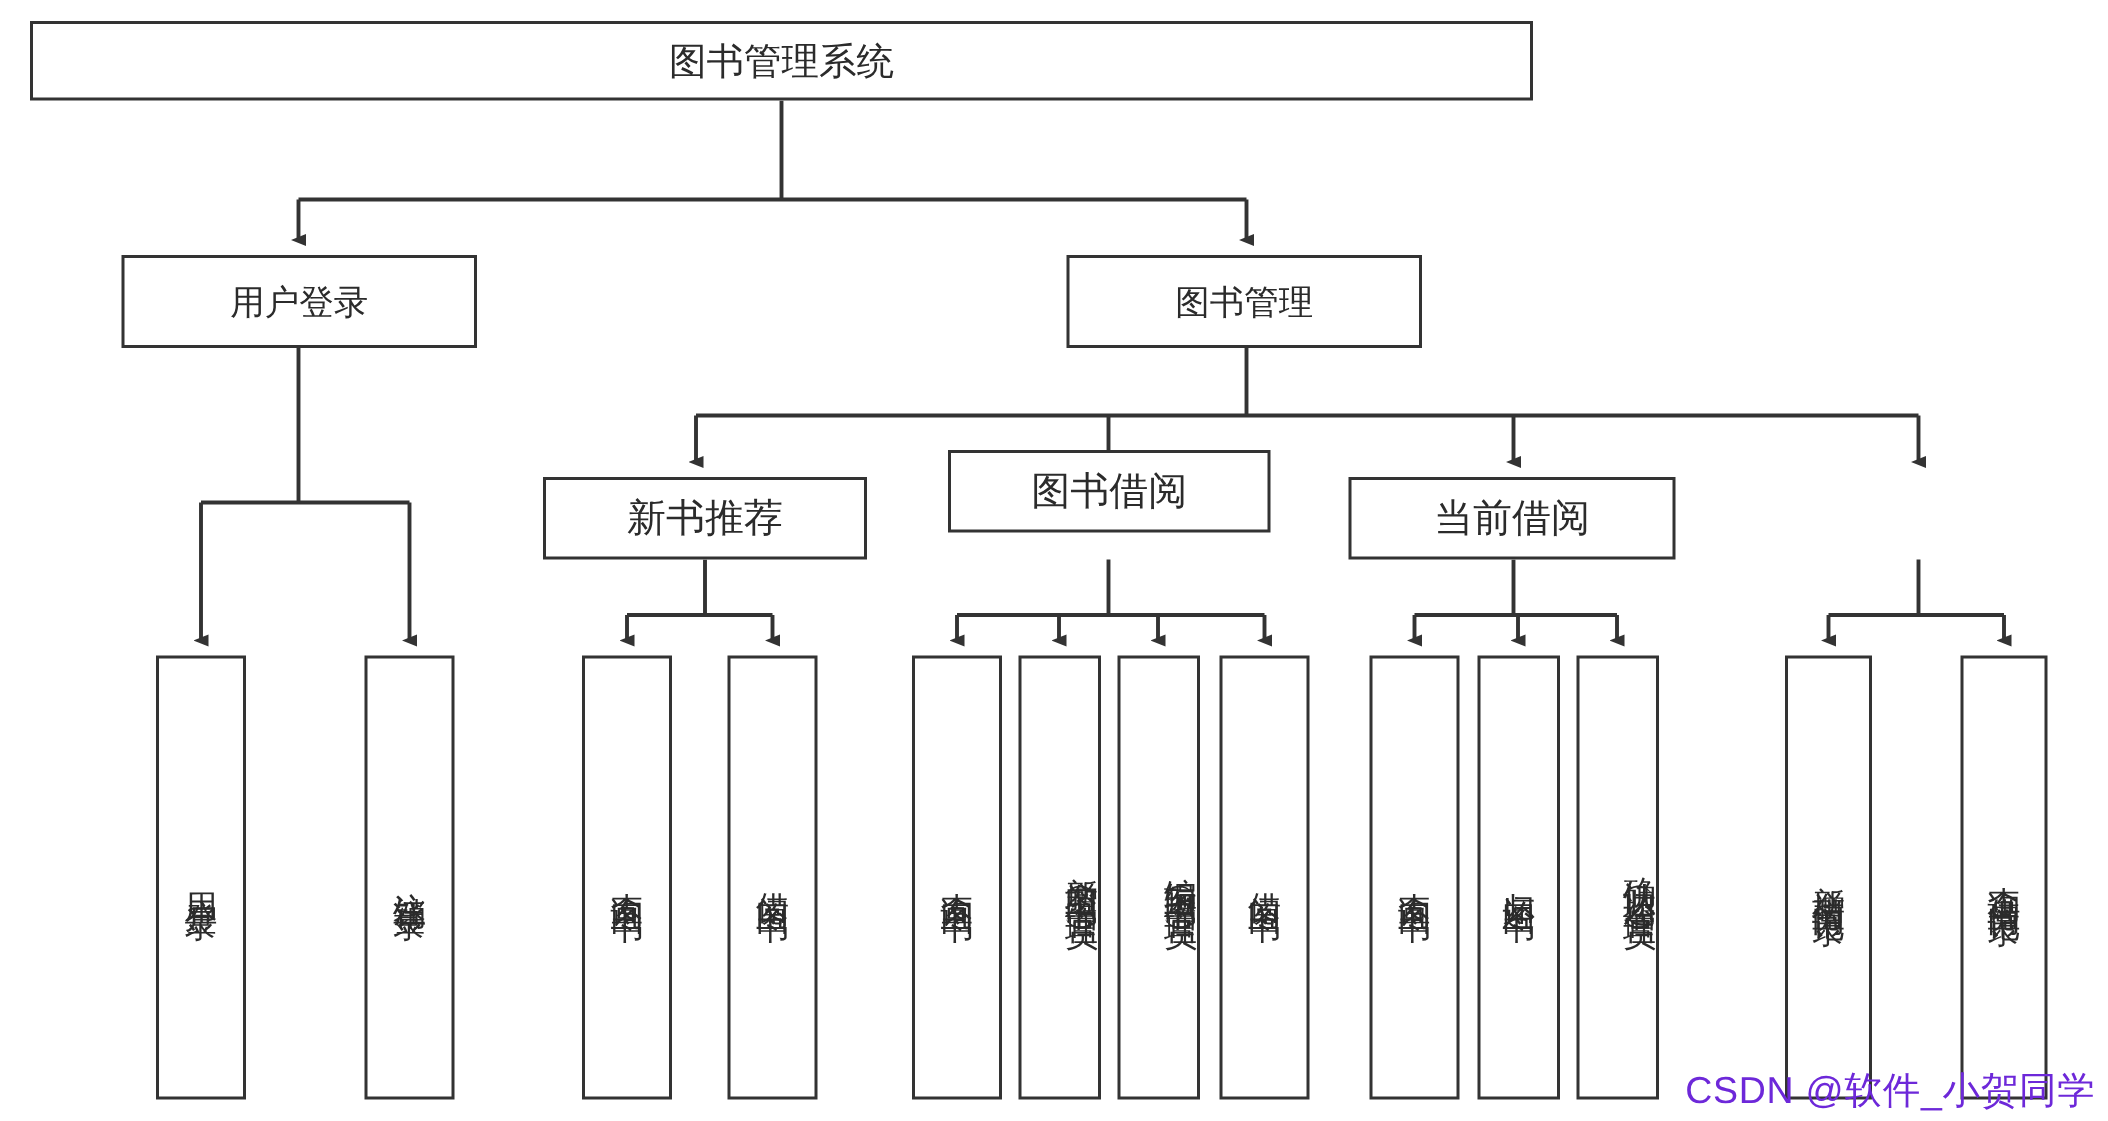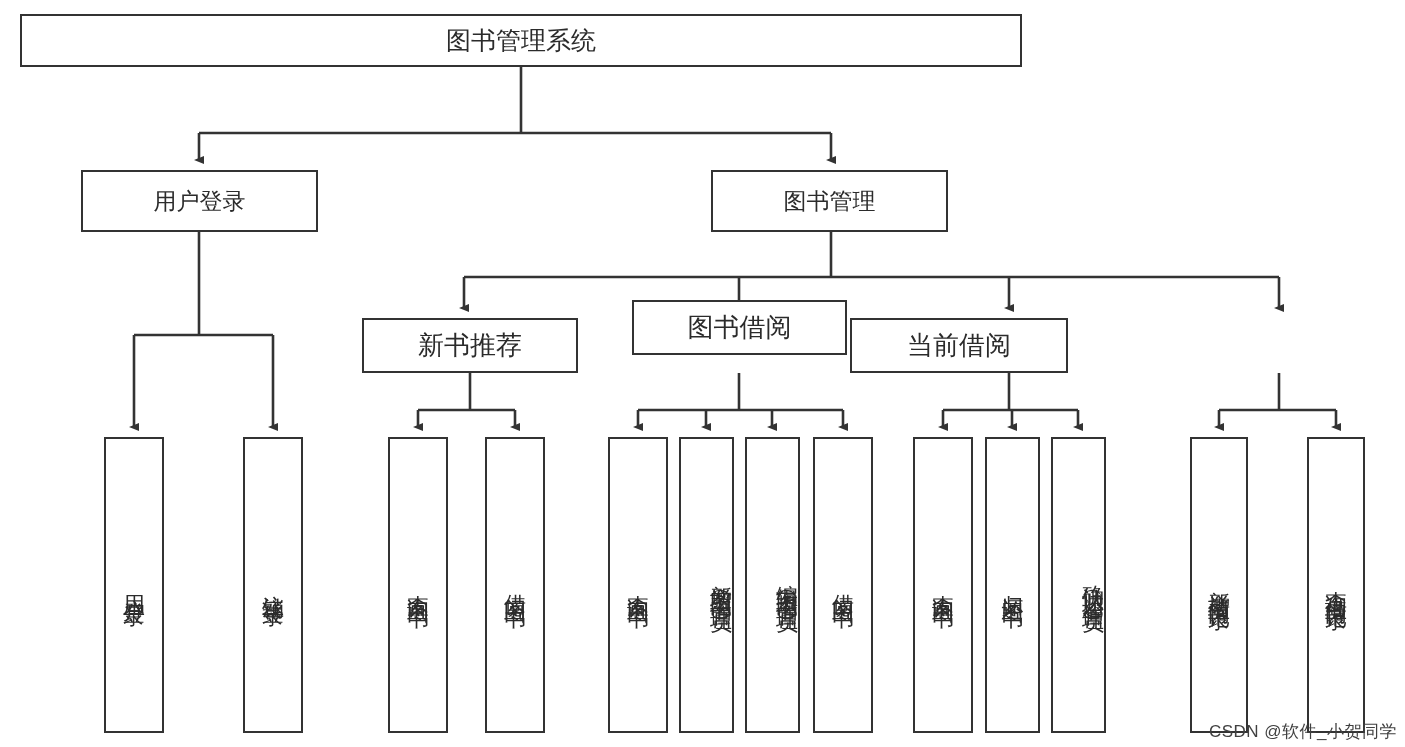--- a/index.html
+++ b/index.html
@@ -62,22 +62,22 @@
     left: 0;
     top: 0;
     width: 1405px;
     height: 747px;
     pointer-events: none;
   }
   .watermark {
     position: absolute;
     right: 8px;
     bottom: 4px;
-    font-size: 17px;
-    color: #404040;
+    font-size: 25px;
+    color: #6d28d9;
     white-space: nowrap;
     letter-spacing: 0.5px;
   }
 </style>
 </head>
 <body>
 
 <div id="canvas">
 
   <svg id="wires" viewBox="0 0 1405 747" xmlns="http://www.w3.org/2000/svg">
@@ -140,21 +140,21 @@
   <div class="node level1" style="left:711px; top:170px; width:237px; height:62px;text-align:right;">
     <span>图书管理</span>
   </div>
 
   <div class="node level2" style="left:362px; top:318px; width:216px; height:55px;">
     <span>新书推荐</span>
   </div>
   <div class="node level2" style="left:632px; top:300px; width:215px; height:55px;">
     <span>图书借阅</span>
   </div>
-  <div class="node level2" style="left:850px; top:318px; width:218px; height:55px;">
+  <div class="node level2" style="left:899px; top:318px; width:218px; height:55px;">
     <span>当前借阅</span>
   </div>
 
   <div class="node leaf align-mid" style="left:104px; top:437px; width:60px; height:296px;">
     <span class="leaf-text">用户登录</span>
   </div>
   <div class="node leaf align-mid" style="left:243px; top:437px; width:60px; height:296px;">
     <span class="leaf-text">注销登录</span>
   </div>
 

